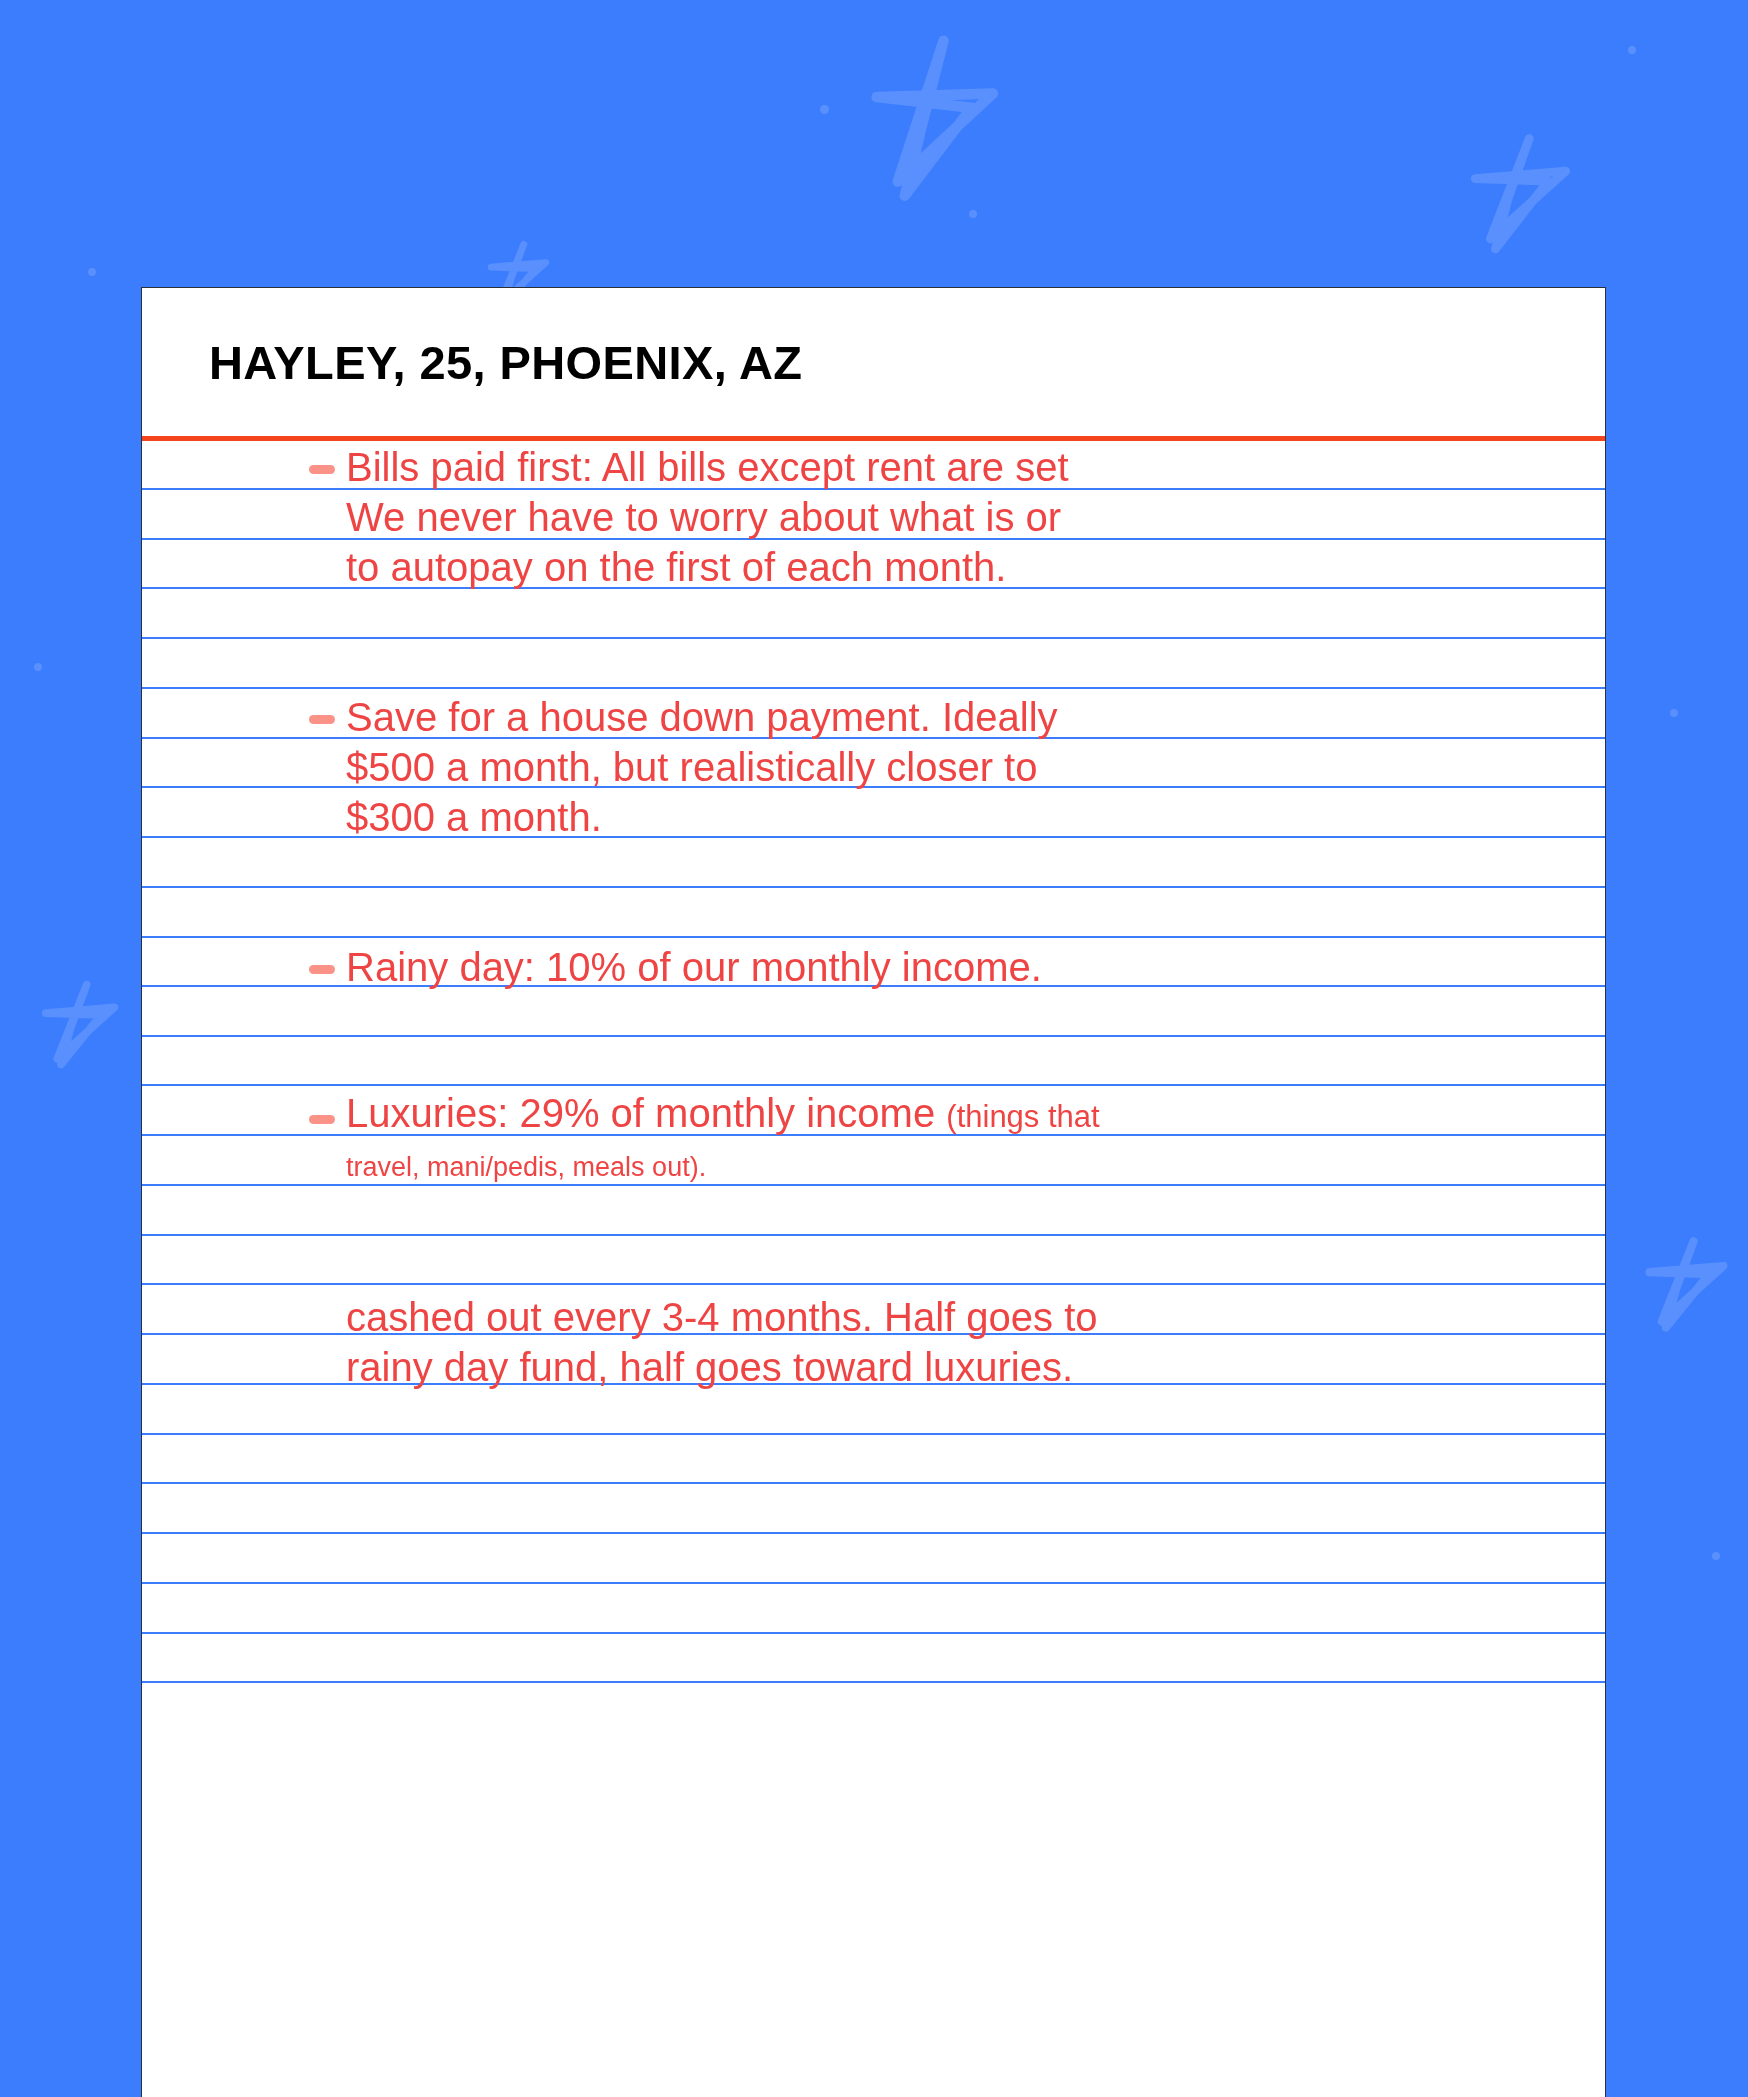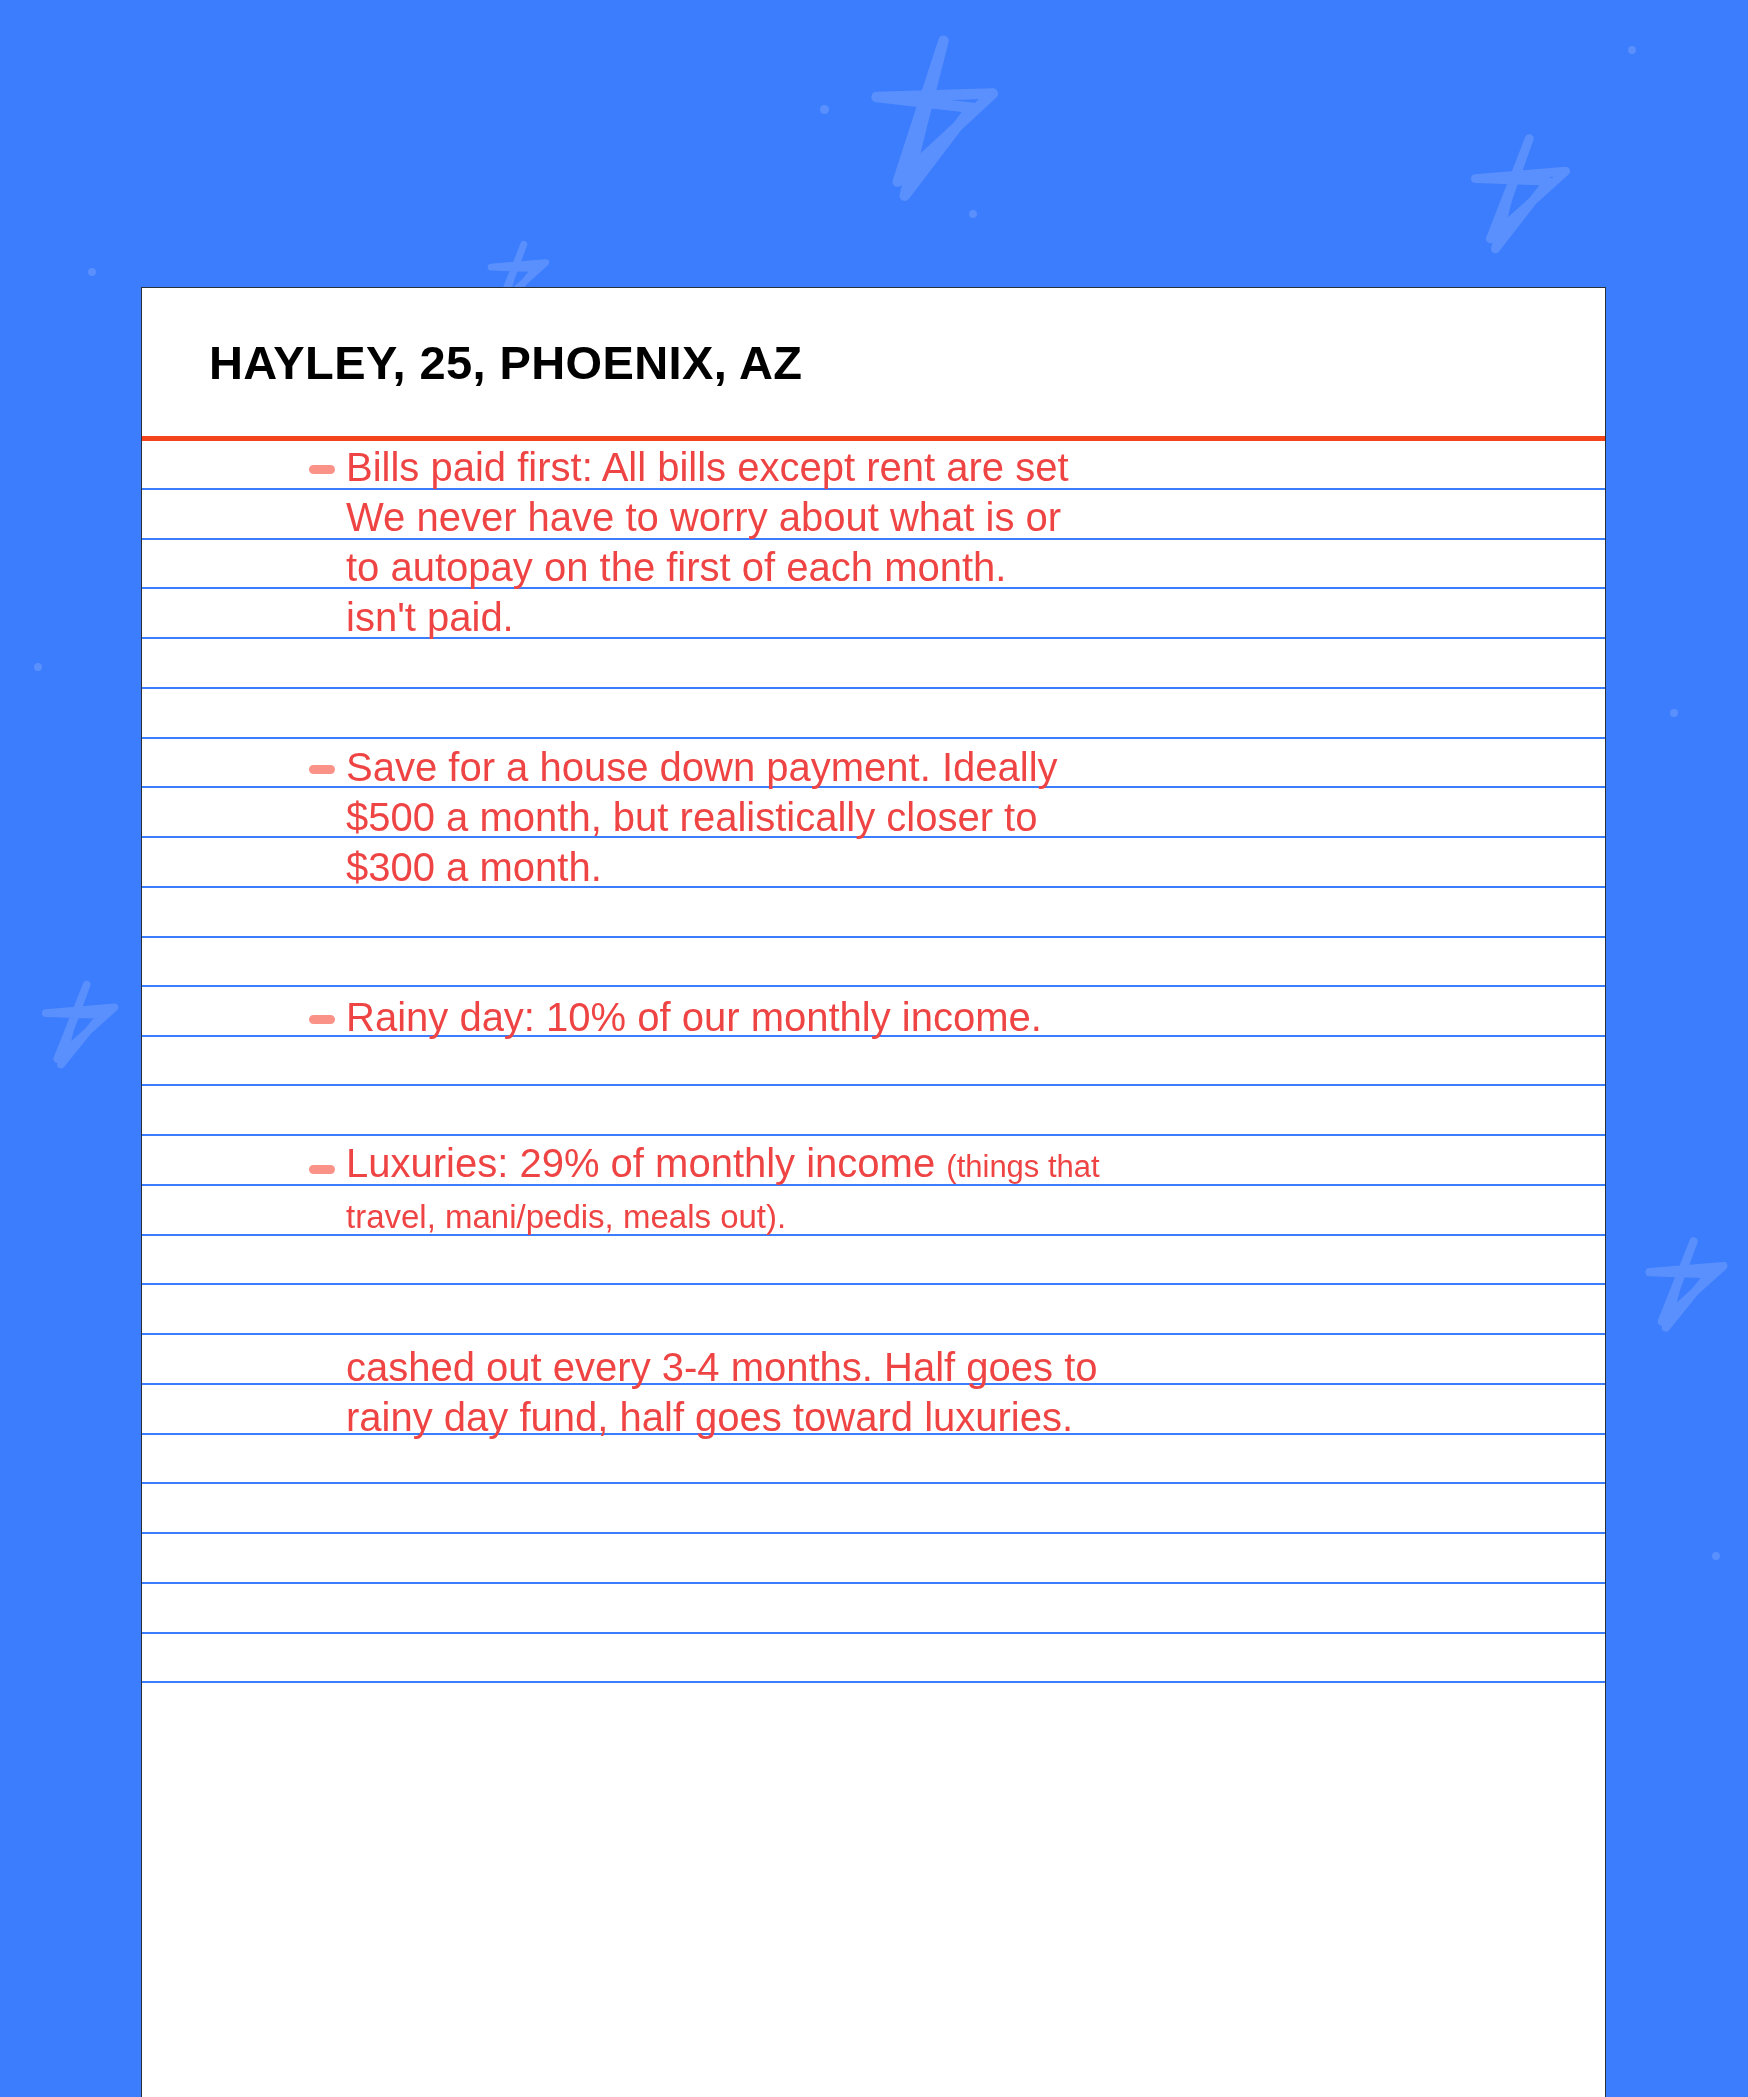--- a/index.html
+++ b/index.html
@@ -101,21 +101,21 @@
     left: 166px;
     right: 17px;
     bottom: 2.5px;
     font-size: 40px;
     line-height: 42px;
     color: #ef4444;
     white-space: nowrap;
     font-weight: 500;
   }
   .note-line.sub {
-    font-size: 33px;
+    font-size: 27px;
   }
   .small {
     font-size: 31px;
   }
 
   .dash {
     position: absolute;
     left: 167px;
     width: 26px;
     height: 8.8px;
@@ -228,23 +228,20 @@
         <div class="note-row">
           <span class="dash"></span>
           <div class="note-line has-dash">Bills paid first: All bills except rent are set</div>
         </div>
         <div class="note-row">
           <div class="note-line has-dash">We never have to worry about what is or</div>
         </div>
         <div class="note-row">
           <div class="note-line has-dash">to autopay on the first of each month.</div>
         </div>
-        <div class="note-row">
-          <div class="note-line has-dash">isn't paid.</div>
-        </div>
 
         <div class="note-row"></div>
         <div class="note-row"></div>
 
         <div class="note-row">
           <span class="dash"></span>
           <div class="note-line has-dash">Save for a house down payment. Ideally</div>
         </div>
         <div class="note-row">
           <div class="note-line has-dash">$500 a month, but realistically closer to</div>

